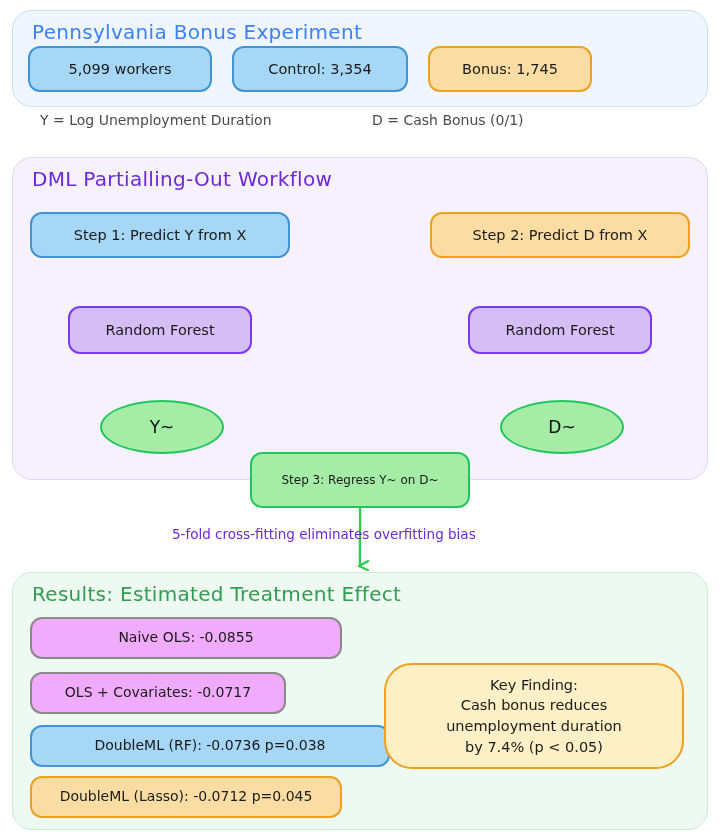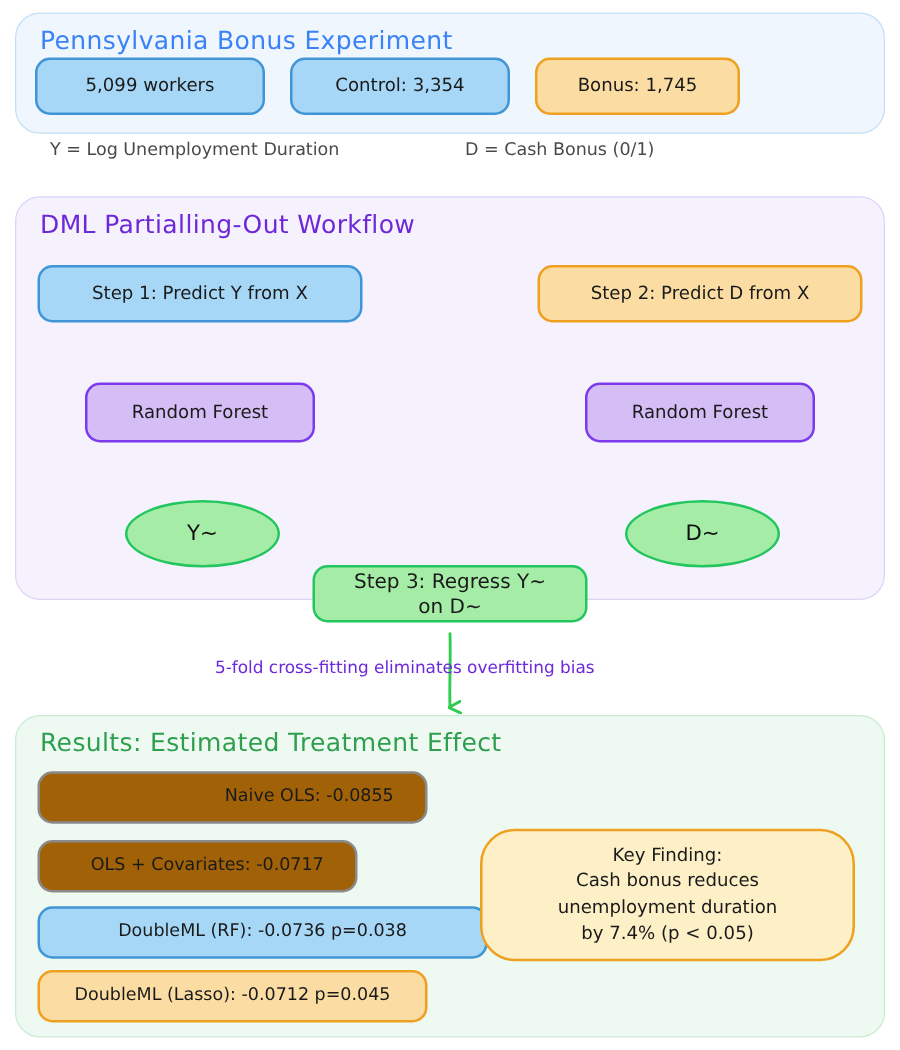--- a/index.html
+++ b/index.html
@@ -58,27 +58,27 @@
     position: absolute;
     box-sizing: border-box;
     display: flex;
     align-items: center;
     justify-content: center;
     text-align: center;
     border-radius: 12px;
     color: #1a1a1a;
     font-size: 14.5px;
     line-height: 1.25;
-    padding: 2px 25px;
+    padding: 2px 5px;
   }
   .node.blue   { background: #a6d7f6; border: 2.2px solid #4195d6; }
   .node.orange { background: #fbdda4; border: 2.2px solid #efa021; }
   .node.purple { background: #d5bdf6; border: 2.2px solid #7c3aed; }
   .node.green  { background: #a5eda7; border: 2.2px solid #22c55e; }
-  .node.grey   { background: #a16207; border: 2.0px solid #8a8a8a; justify-content: flex-end; }
+  .node.grey   { background: #f0abfc; border: 2.0px solid #8a8a8a; }
   .node.yellow { background: #fdf0c7; border: 2.4px solid #efa021; }
 
   .ellipse {
     position: absolute;
     box-sizing: border-box;
     display: flex;
     align-items: center;
     justify-content: center;
     border-radius: 50%;
     background: #a5eda7;
@@ -111,21 +111,21 @@
   #stat-control { left: 232px; top: 46px; width: 176px; height: 46px; }
   #stat-bonus   { left: 428px; top: 46px; width: 164px; height: 46px; }
 
   
   #step1 { left: 30px;  top: 212px; width: 260px; height: 46px; }
   #step2 { left: 430px; top: 212px; width: 260px; height: 46px; }
   #rf-left  { left: 68px;  top: 306px; width: 184px; height: 48px; }
   #rf-right { left: 468px; top: 306px; width: 184px; height: 48px; }
   #ytilde { left: 100px; top: 400px; width: 124px; height: 54px; }
   #dtilde { left: 500px; top: 400px; width: 124px; height: 54px; }
-  #step3  { left: 250px; top: 452px; width: 220px; height: 46px; font-size: 16px; }
+  #step3  { left: 250px; top: 452px; width: 220px; height: 56px; font-size: 12px; }
 
   
   #res-0 { left: 30px; top: 617px; width: 312px; height: 42px; }
   #res-1 { left: 30px; top: 672px; width: 256px; height: 42px; }
   #res-2 { left: 30px; top: 725px; width: 360px; height: 42px; }
   #res-3 { left: 30px; top: 776px; width: 312px; height: 42px; }
   .res-text { font-size: 14px; }
 
   #key-finding {
     left: 384px; top: 663px; width: 300px; height: 106px;

